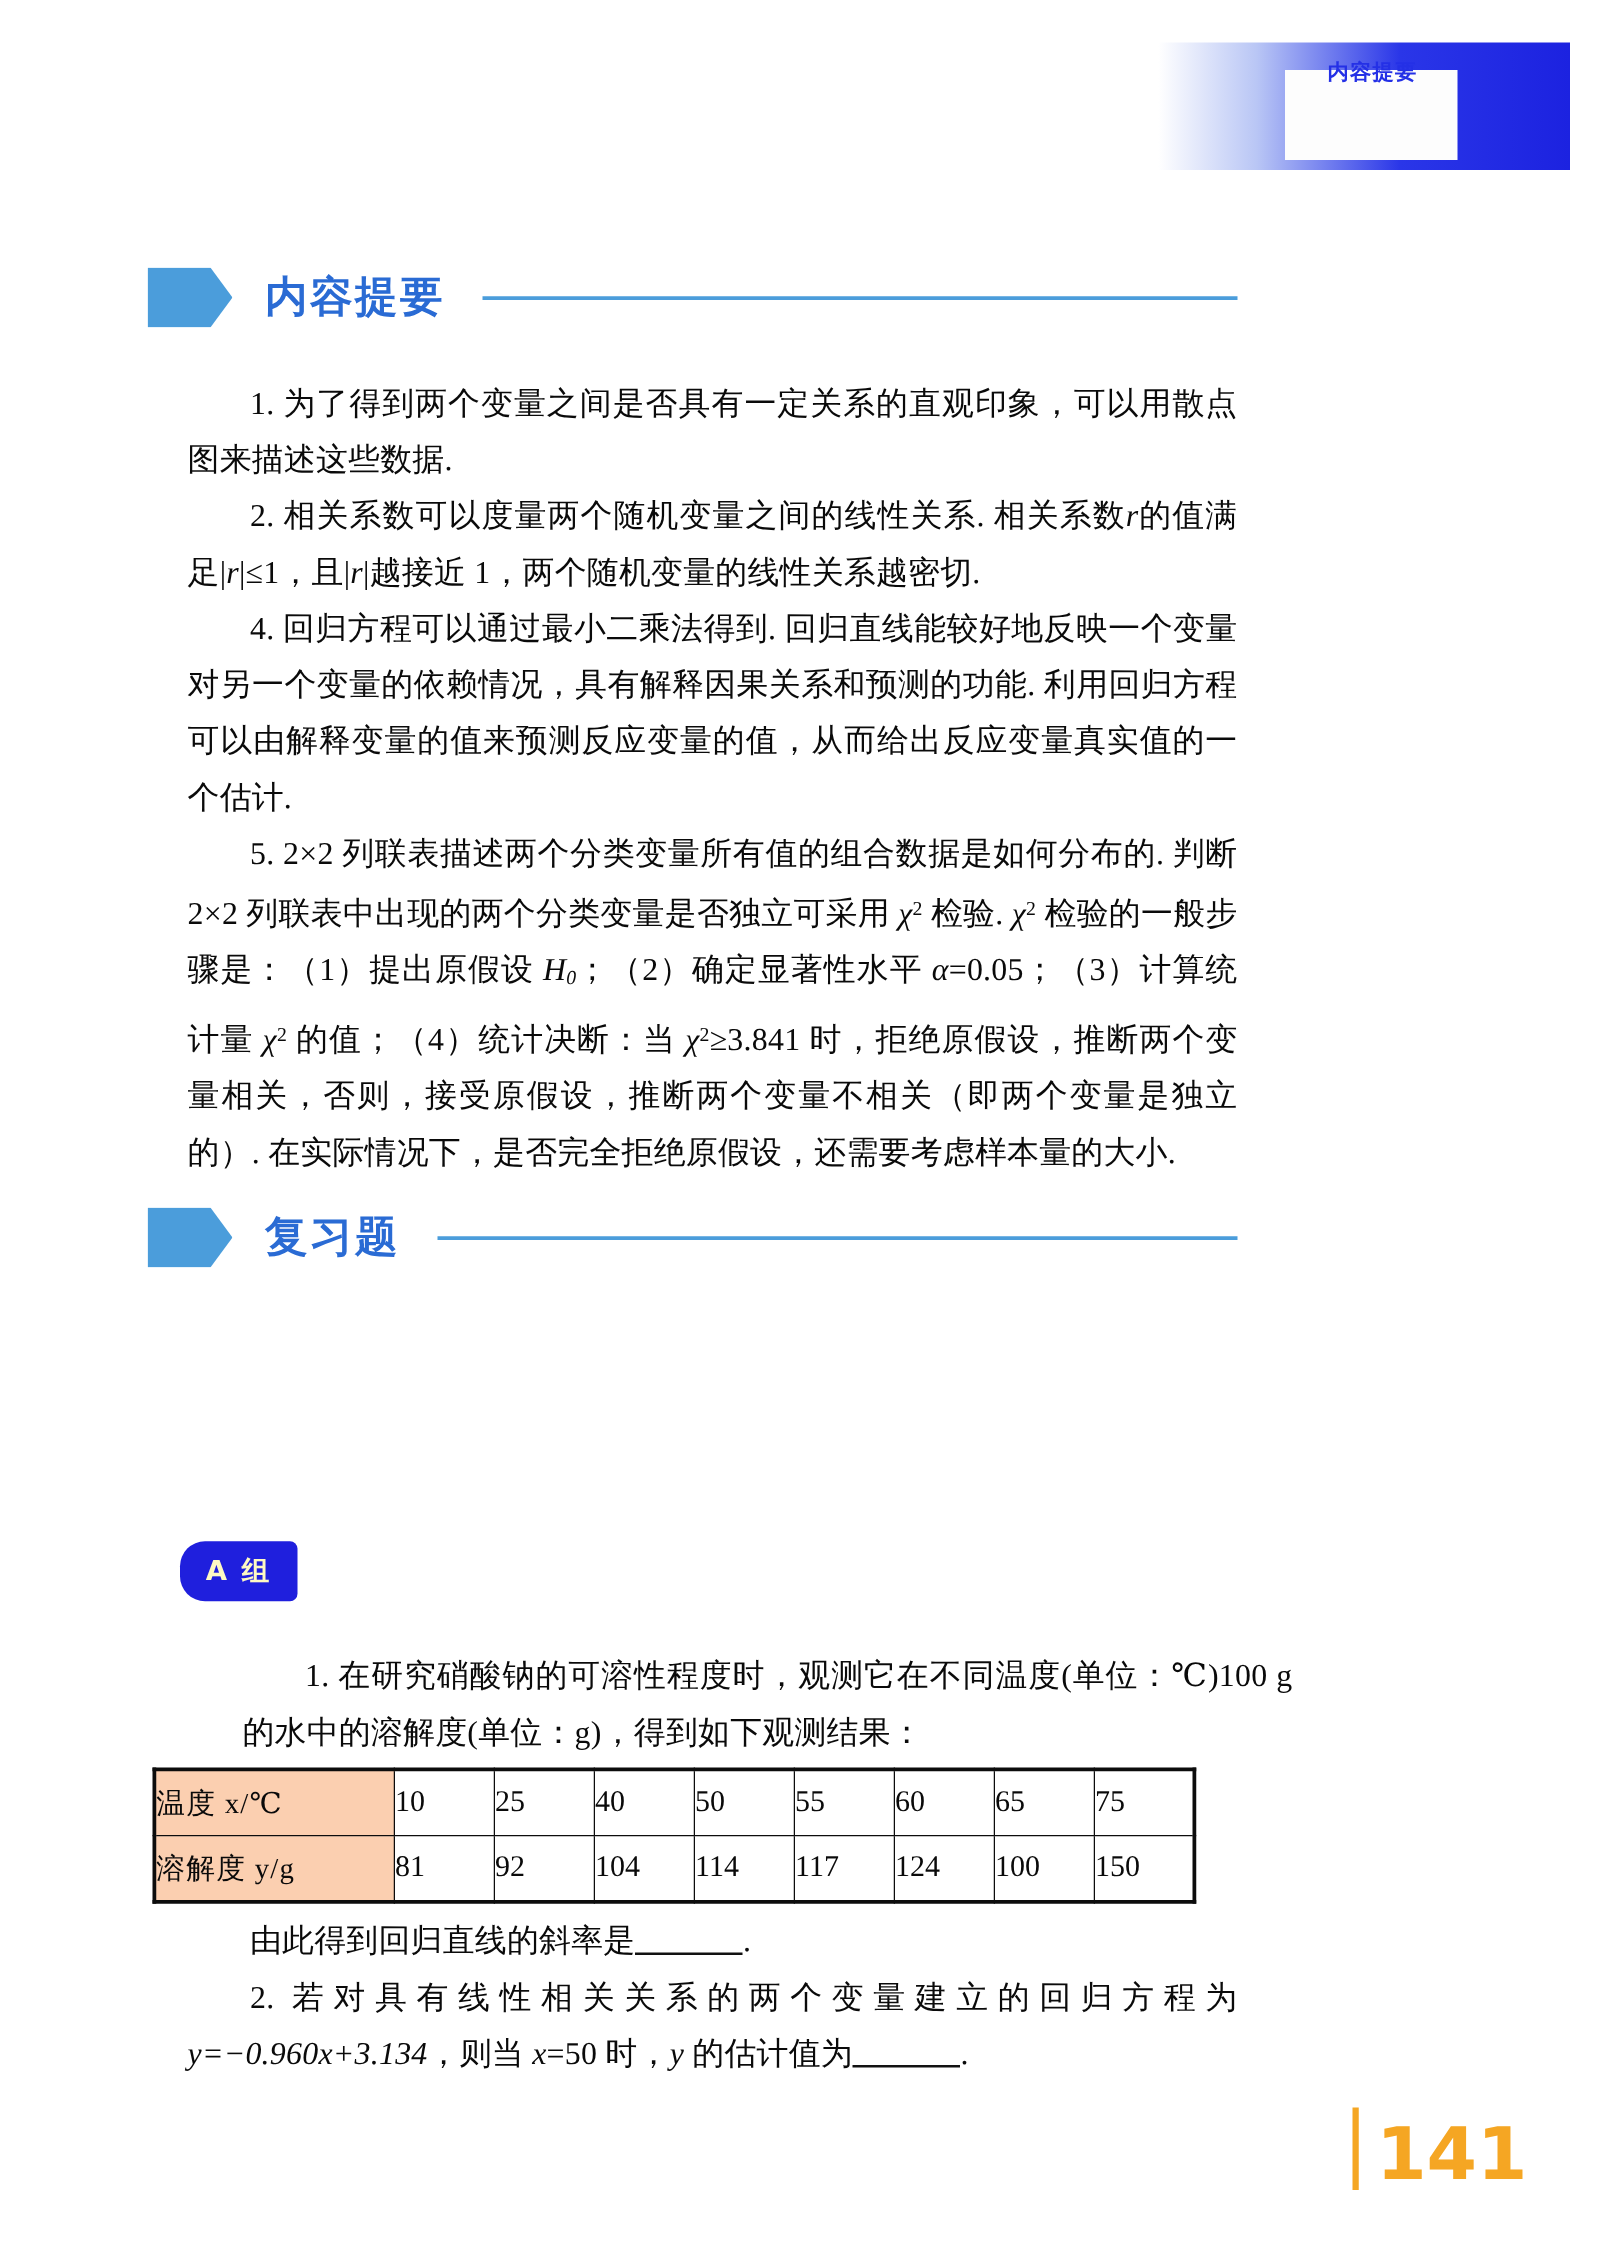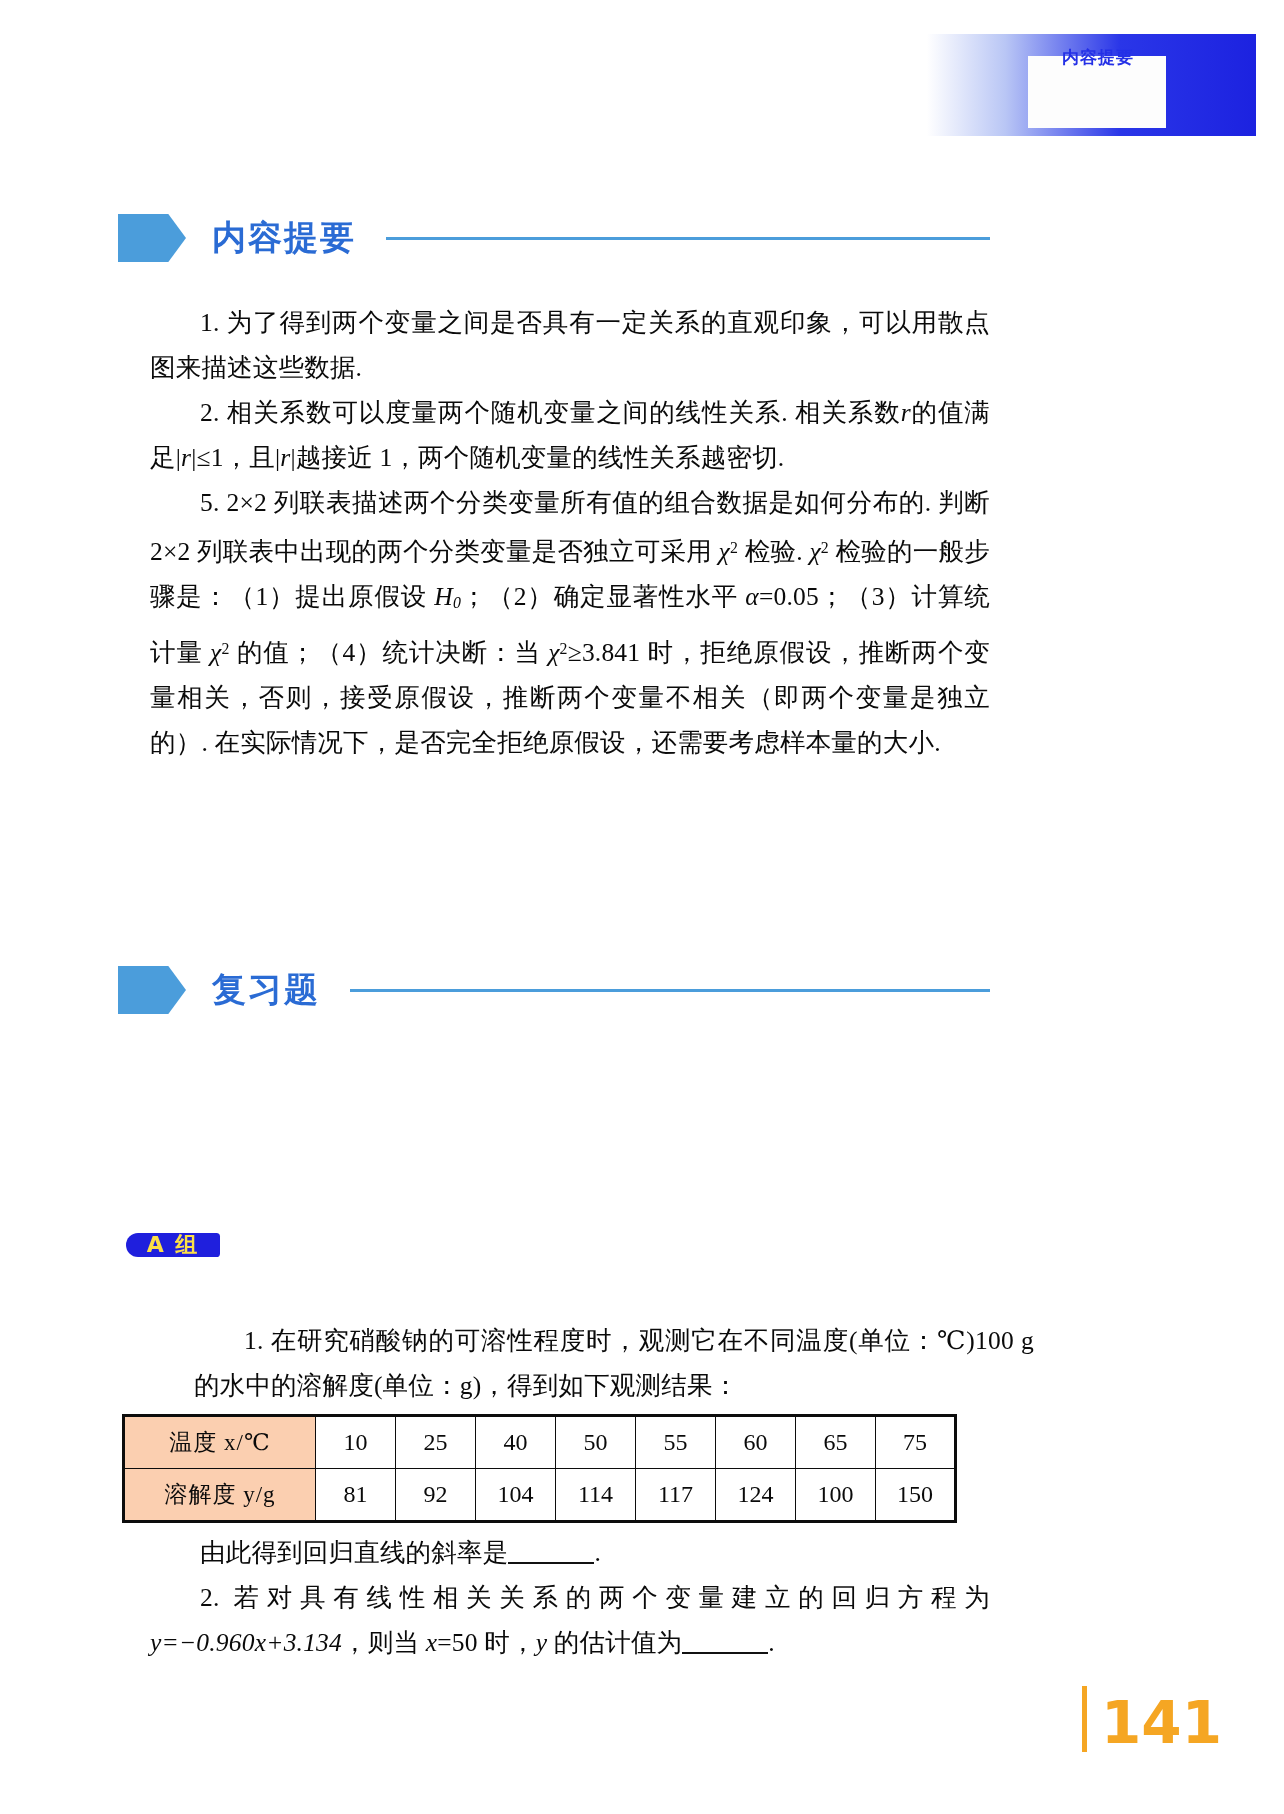--- a/index.html
+++ b/index.html
@@ -96,48 +96,47 @@
     text-indent: 50px;
     margin: 0;
   }
   .mi { font-family: "Liberation Serif", "DejaVu Serif", serif; font-style: italic; }
   sub { font-size: 0.62em; vertical-align: -0.22em; font-style: italic; }
   sup { font-size: 0.62em; vertical-align: 0.45em; font-style: normal; }
 
   
   .group-badge {
     position: absolute;
-    left: 126px;
+    left: 144px;
     top: 1233px;
     width: 94px;
-    height: 24px;
+    height: 48px;
     background: #1f1fdd;
     border-radius: 20px 6px 6px 20px;
-    color: #fde047;
+    color: #fef9c3;
     font-family: "DejaVu Sans", "Liberation Sans", sans-serif;
     font-size: 22px;
     font-weight: bold;
     display: flex;
     align-items: center;
     justify-content: center;
     letter-spacing: 2px;
   }
 
   
   .data-table {
     position: absolute;
     left: 122px;
     top: 1414px;
     border-collapse: collapse;
     border: 3px solid #0c0c0c;
   }
   .data-table td {
     border: 1.6px solid #0c0c0c;
     height: 53px;
-    text-align: center;
     vertical-align: middle;
     font-size: 24px;
     color: #0a0a0a;
     min-width: 80px;
   }
   .data-table td.rowhead {
     background: #fbcfb0;
     width: 192px;
     min-width: 192px;
     font-size: 23px;
@@ -193,20 +192,21 @@
   <div class="body-text" style="top:300px;">
 
 
     <p class="para">1. 为了得到两个变量之间是否具有一定关系的直观印象，可以用散点图来描述这些数据.</p>
 
     <p class="para">
       <span>2. 相关系数可以度量两个随机变量之间的线性关系. 相关系数</span><span class="mi">r</span><span>的值满足|</span><span class="mi">r</span><span>|≤1，且|</span><span class="mi">r</span><span>|越接近 1，两个随机变量的线性关系越密切.</span>
     </p>
 
 
+    <p class="para">4. 回归方程可以通过最小二乘法得到. 回归直线能较好地反映一个变量对另一个变量的依赖情况，具有解释因果关系和预测的功能. 利用回归方程可以由解释变量的值来预测反应变量的值，从而给出反应变量真实值的一个估计.</p>
 
     <p class="para">
       <span>5. 2×2 列联表描述两个分类变量所有值的组合数据是如何分布的. 判断 2×2 列联表中出现的两个分类变量是否独立可采用 </span><span class="mi">χ</span><sup>2</sup><span> 检验. </span><span class="mi">χ</span><sup>2</sup><span> 检验的一般步骤是：（1）提出原假设 </span><span class="mi">H</span><sub>0</sub><span>；（2）确定显著性水平 </span><span class="mi">α</span><span>=0.05；（3）计算统计量 </span><span class="mi">χ</span><sup>2</sup><span> 的值；（4）统计决断：当 </span><span class="mi">χ</span><sup>2</sup><span>≥3.841 时，拒绝原假设，推断两个变量相关，否则，接受原假设，推断两个变量不相关（即两个变量是独立的）. 在实际情况下，是否完全拒绝原假设，还需要考虑样本量的大小.</span>
     </p>
   </div>
 
   <div class="section-head" style="left:118px; top:960px; width:872px;">
     <div class="section-arrow"></div>
     <div class="section-title">复习题</div>
     <div class="section-rule"></div>

